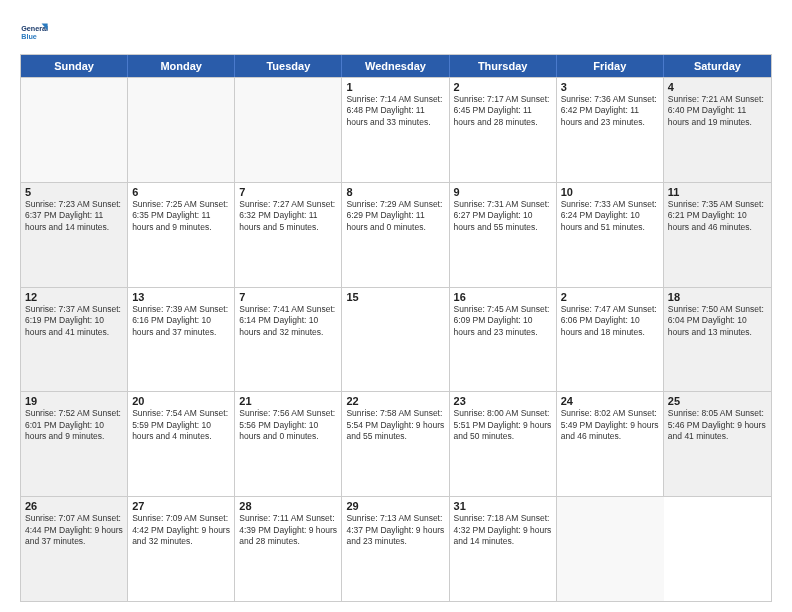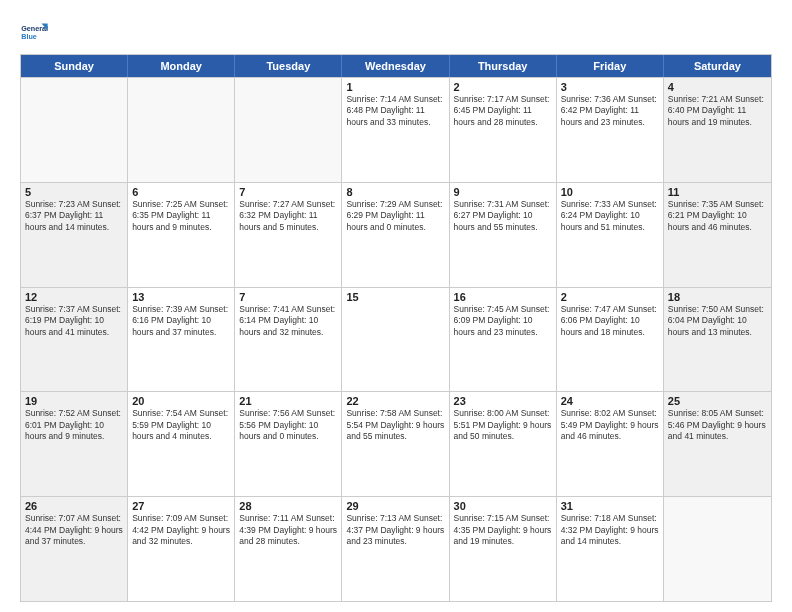--- a/index.html
+++ b/index.html
@@ -337,27 +337,20 @@
 and 28 minutes.</div>
           </div>
           <div class="cal-cell">
             <div class="day-num">29</div>
             <div class="cell-text">Sunrise: 7:13 AM
 Sunset: 4:37 PM
 Daylight: 9 hours
 and 23 minutes.</div>
           </div>
           <div class="cal-cell">
-            <div class="day-num">30</div>
-            <div class="cell-text">Sunrise: 7:15 AM
-Sunset: 4:35 PM
-Daylight: 9 hours
-and 19 minutes.</div>
-          </div>
-          <div class="cal-cell">
             <div class="day-num">31</div>
             <div class="cell-text">Sunrise: 7:18 AM
 Sunset: 4:32 PM
 Daylight: 9 hours
 and 14 minutes.</div>
           </div>
           <div class="cal-cell empty"></div>
         </div>
       </div>
   </div>

